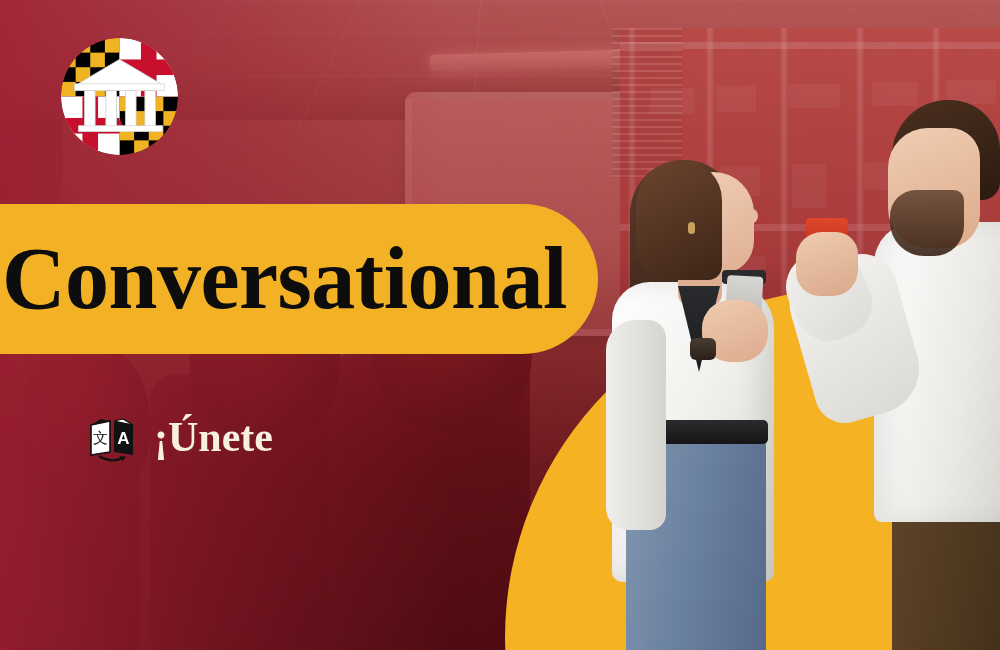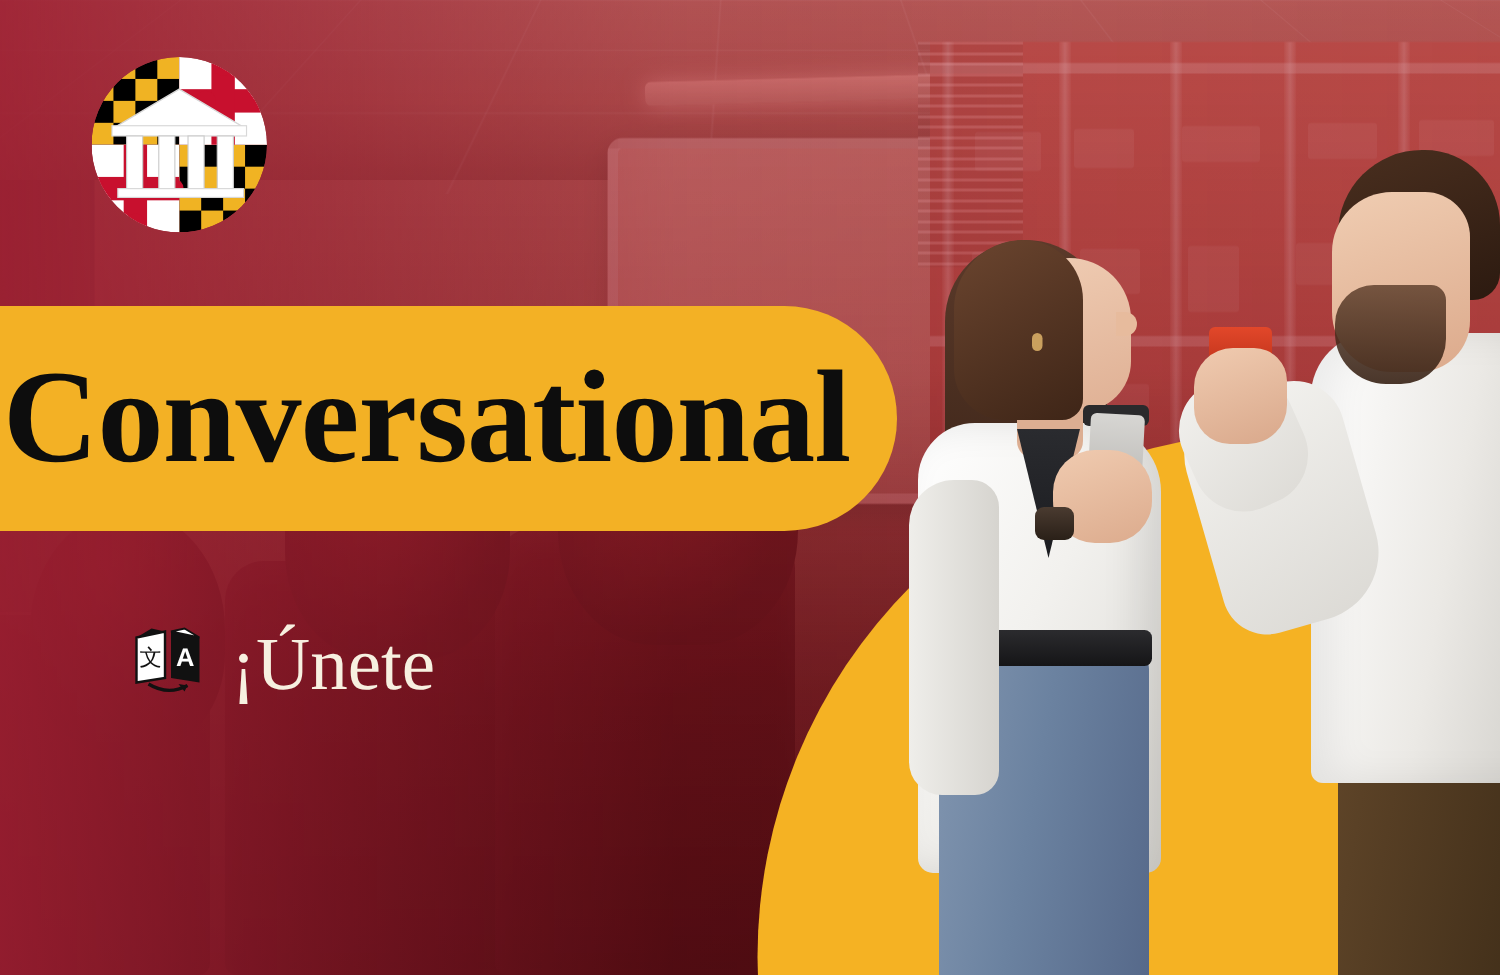--- a/index.html
+++ b/index.html
@@ -316,22 +316,22 @@
     gap: 18px;
   }
   .translate-icon {
     width: 48px; height: 48px;
     flex: 0 0 auto;
     margin-top: 4px;
   }
   .translate-icon svg { display:block; }
   .cta-line {
     font-family: "Liberation Serif", "DejaVu Serif", serif;
-    font-weight: 400;
-    font-size: 50px;
+    font-weight: 700;
+    font-size: 42px;
     line-height: 1.22;
     color: #F7F0E0;
     white-space: nowrap;
   }
   .cta-line2 {
     margin-left: 66px;
     margin-top: 2px;
   }
 </style>
 </head>

